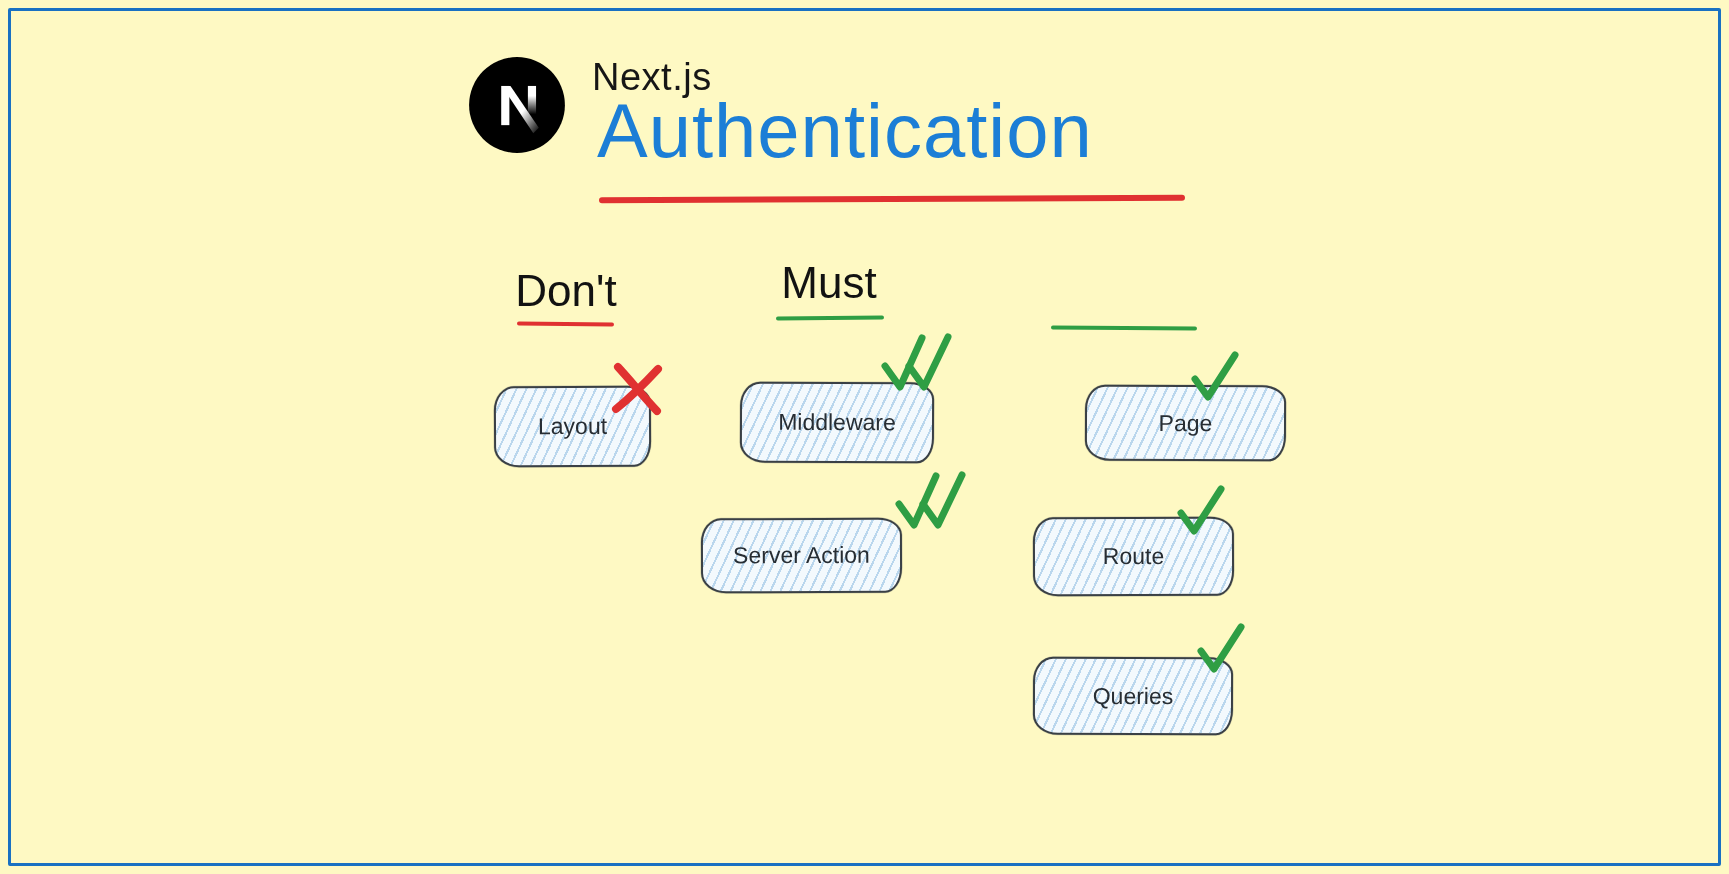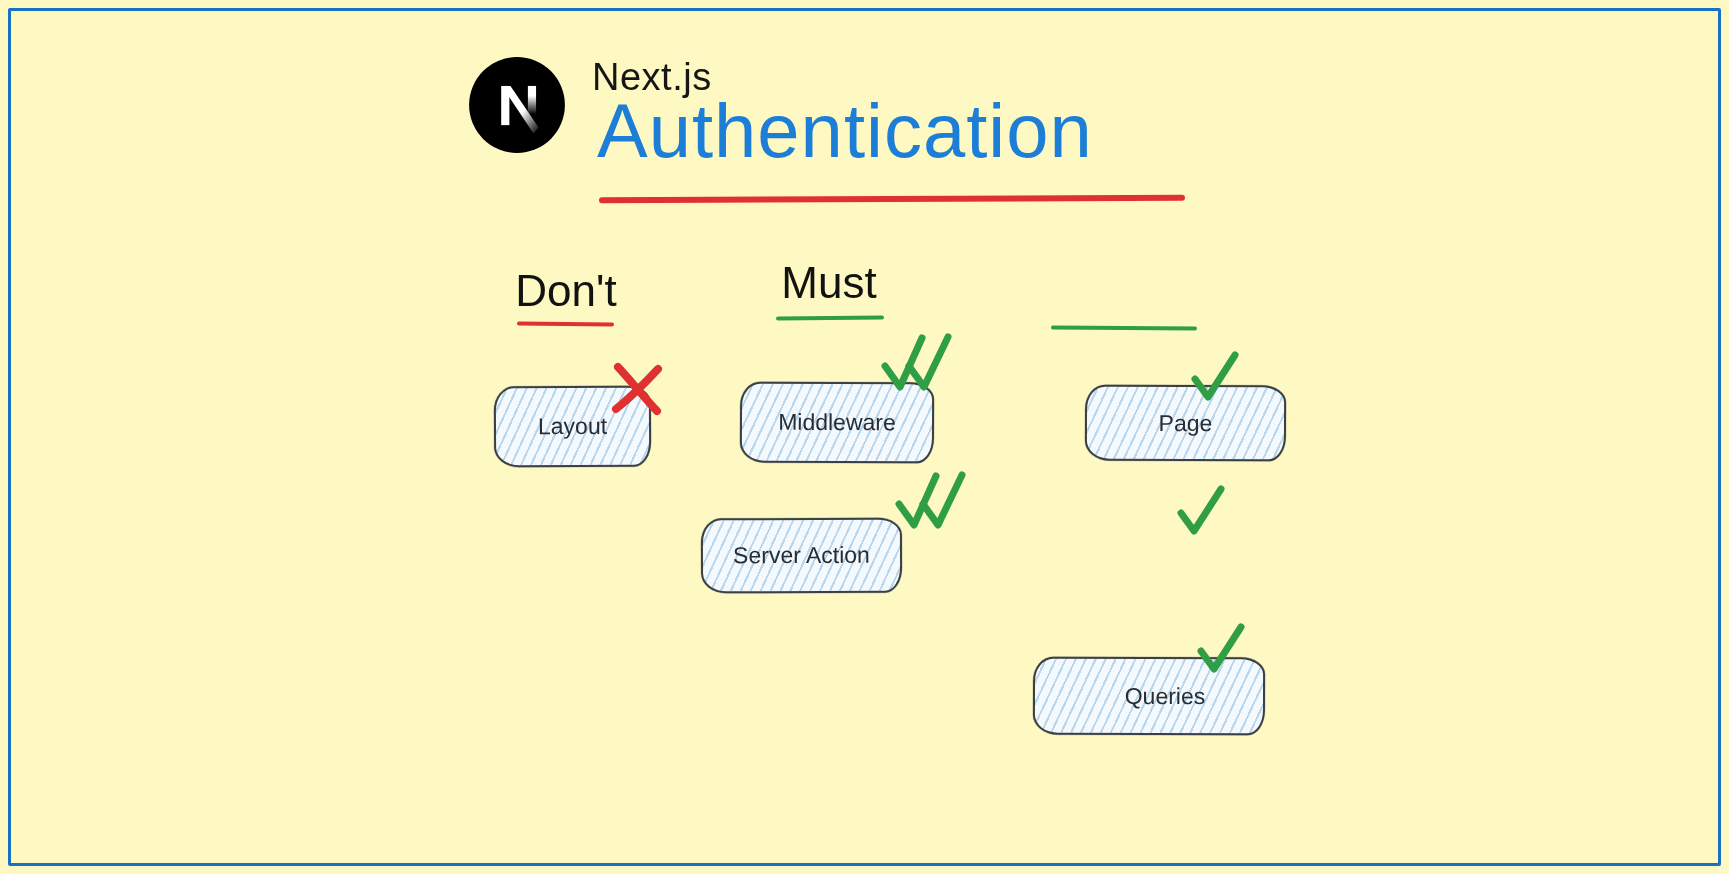--- a/index.html
+++ b/index.html
@@ -57,21 +57,21 @@
       rgba(139,186,224,.55) 0 2px,
       rgba(255,255,255,0) 2px 9px
     );
     box-shadow:0 0 0 .5px rgba(58,64,69,.25);
   }
   .box-layout{left:494px;top:386px;width:153px;height:77px;transform:rotate(-.3deg);}
   .box-middleware{left:740px;top:382px;width:190px;height:77px;transform:rotate(.2deg);}
   .box-server-action{left:701px;top:518px;width:197px;height:71px;transform:rotate(-.2deg);}
   .box-page{left:1085px;top:385px;width:197px;height:72px;transform:rotate(.2deg);}
   .box-route{left:1033px;top:517px;width:197px;height:75px;transform:rotate(-.2deg);}
-  .box-queries{left:1033px;top:657px;width:196px;height:74px;transform:rotate(.15deg);padding-left:32px;}
+  .box-queries{left:1033px;top:657px;width:196px;height:74px;transform:rotate(.15deg);}
   
   .mark{position:absolute;pointer-events:none;}
   .mark svg{display:block;width:100%;height:100%;}
   .mark-stroke-green{stroke:var(--accent-green,#2f9e44);}
   .mark-stroke-red{stroke:var(--accent-red,#e5372f);}
   .mk-layout{left:605px;top:356px;width:64px;height:64px;}
   .mk-middleware{left:878px;top:330px;width:84px;height:66px;}
   .mk-server-action{left:892px;top:468px;width:84px;height:66px;}
   .mk-page{left:1186px;top:348px;width:58px;height:58px;}
   .mk-route{left:1172px;top:482px;width:58px;height:58px;}
@@ -145,20 +145,23 @@
 
   <div class="box box-page">
     <span>Page</span>
   </div>
   <div class="mark mk-page">
     <svg viewBox="0 0 58 58" aria-hidden="true">
       <path class="mark-stroke-green" d="M9 31 L22 49 L49 7" fill="none" stroke-width="7" stroke-linecap="round" stroke-linejoin="round"></path>
     </svg>
   </div>
 
+  <div class="box box-route">
+    <span>Route</span>
+  </div>
   <div class="mark mk-route">
     <svg viewBox="0 0 58 58" aria-hidden="true">
       <path class="mark-stroke-green" d="M9 31 L22 49 L49 7" fill="none" stroke-width="7" stroke-linecap="round" stroke-linejoin="round"></path>
     </svg>
   </div>
 
   <div class="box box-queries">
     <span>Queries</span>
   </div>
   <div class="mark mk-queries">

